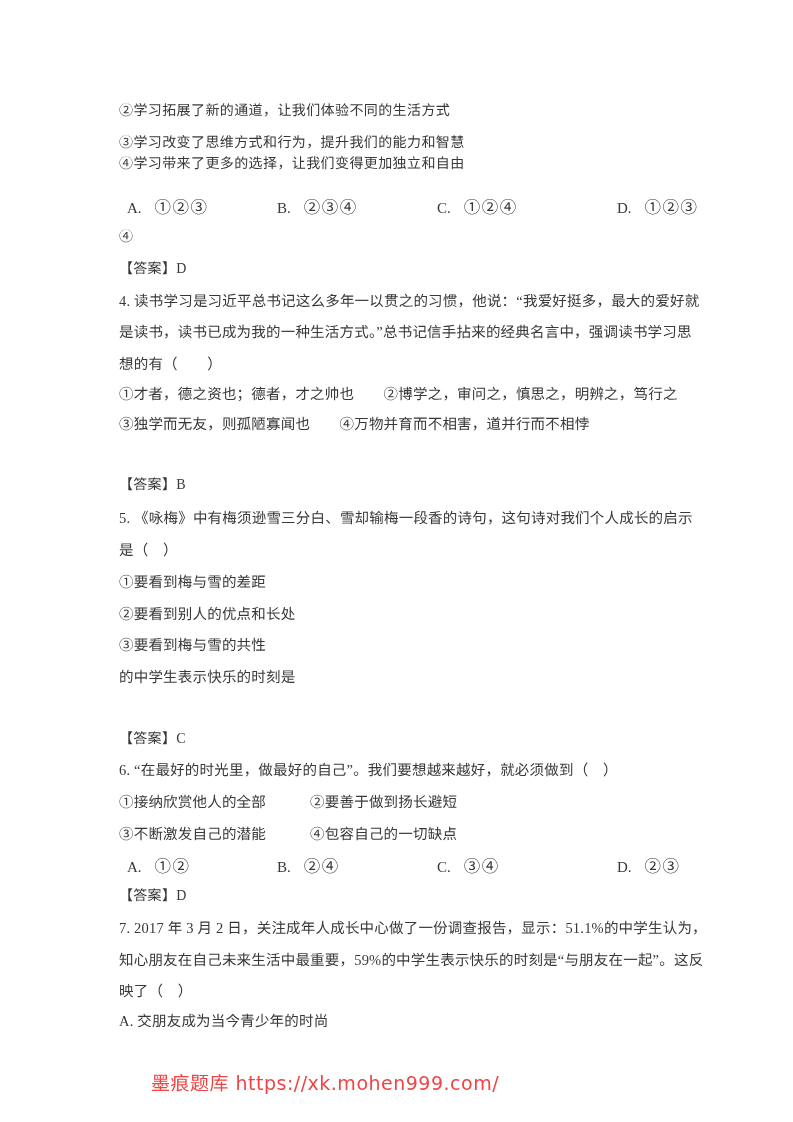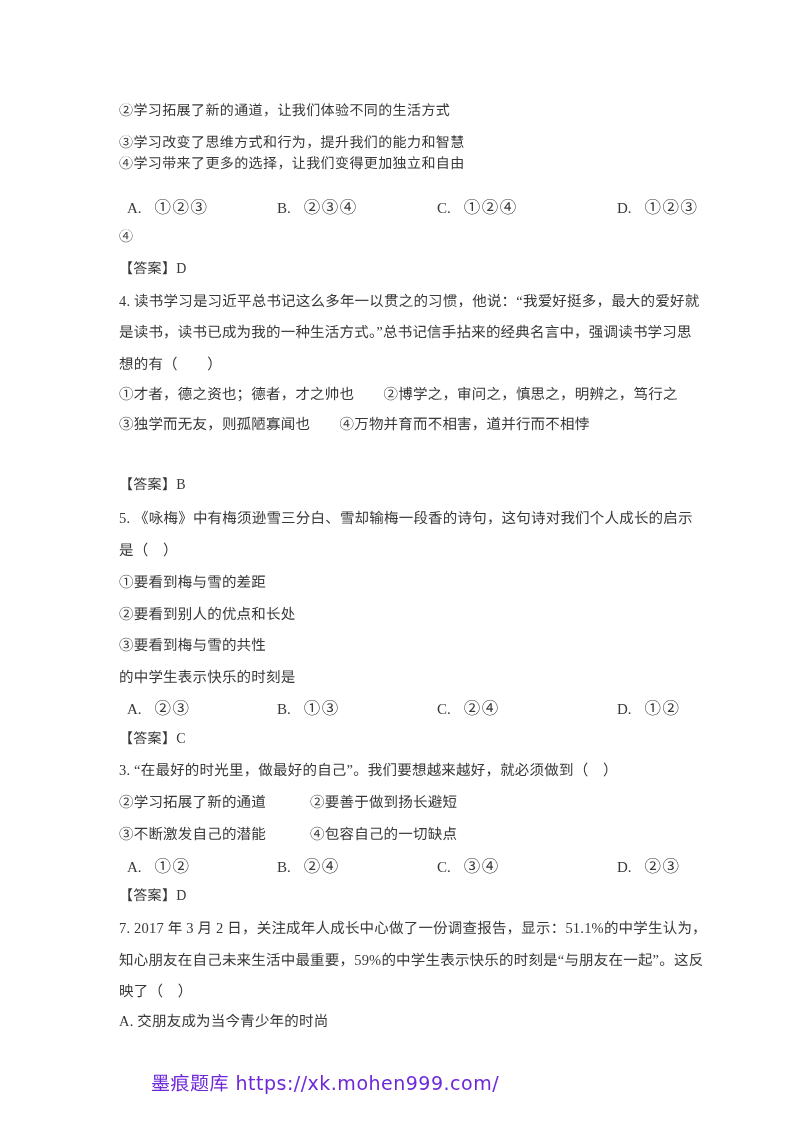--- a/index.html
+++ b/index.html
@@ -32,21 +32,21 @@
   .pos-d { left: 486px; margin-left: 12px; }
   .footer {
     position: absolute;
     top: 1068px;
     left: 0;
     width: 650px;
     text-align: center;
     font-family: "DejaVu Sans", "Liberation Sans", sans-serif;
     font-size: 19px;
     letter-spacing: 0.5px;
-    color: #6d28d9;
+    color: #ef4444;
     white-space: pre;
   }
 </style>
 </head>
 <body>
 
 <div class="page">
 
   <div class="line lg" style="top:103px">②学习拓展了新的通道，让我们体验不同的生活方式</div>
   <div class="line lg" style="top:135px">③学习改变了思维方式和行为，提升我们的能力和智慧</div>
@@ -71,31 +71,25 @@
 
   <div class="line ans" style="top:477px">【答案】B</div>
 
   <div class="line md" style="top:510px">5. 《咏梅》中有梅须逊雪三分白、雪却输梅一段香的诗句，这句诗对我们个人成长的启示</div>
   <div class="line md" style="top:542px">是（　）</div>
   <div class="line md" style="top:574px">①要看到梅与雪的差距</div>
   <div class="line md" style="top:606px">②要看到别人的优点和长处</div>
   <div class="line md" style="top:637px">③要看到梅与雪的共性</div>
   <div class="line md" style="top:669px">的中学生表示快乐的时刻是</div>
 
-  <div class="line opts" style="top:699px">
-    <span class="opt pos-a"><span class="opt-label">A.</span><span class="opt-gap"></span><span class="opt-value">②③</span></span>
-    <span class="opt pos-b"><span class="opt-label">B.</span><span class="opt-gap"></span><span class="opt-value">①③</span></span>
-    <span class="opt pos-c"><span class="opt-label">C.</span><span class="opt-gap"></span><span class="opt-value">②④</span></span>
-    <span class="opt pos-d"><span class="opt-label">D.</span><span class="opt-gap"></span><span class="opt-value">①②</span></span>
-  </div>
 
   <div class="line ans" style="top:731px">【答案】C</div>
 
-  <div class="line md" style="top:762px">3. “在最好的时光里，做最好的自己”。我们要想越来越好，就必须做到（　）</div>
-  <div class="line md" style="top:794px">②学习拓展了新的通道　　　②要善于做到扬长避短</div>
+  <div class="line md" style="top:762px">6. “在最好的时光里，做最好的自己”。我们要想越来越好，就必须做到（　）</div>
+  <div class="line md" style="top:794px">①接纳欣赏他人的全部　　　②要善于做到扬长避短</div>
   <div class="line md" style="top:826px">③不断激发自己的潜能　　　④包容自己的一切缺点</div>
 
   <div class="line opts" style="top:857px">
     <span class="opt pos-a"><span class="opt-label">A.</span><span class="opt-gap"></span><span class="opt-value">①②</span></span>
     <span class="opt pos-b"><span class="opt-label">B.</span><span class="opt-gap"></span><span class="opt-value">②④</span></span>
     <span class="opt pos-c"><span class="opt-label">C.</span><span class="opt-gap"></span><span class="opt-value">③④</span></span>
     <span class="opt pos-d"><span class="opt-label">D.</span><span class="opt-gap"></span><span class="opt-value">②③</span></span>
   </div>
 
   <div class="line ans" style="top:888px">【答案】D</div>

